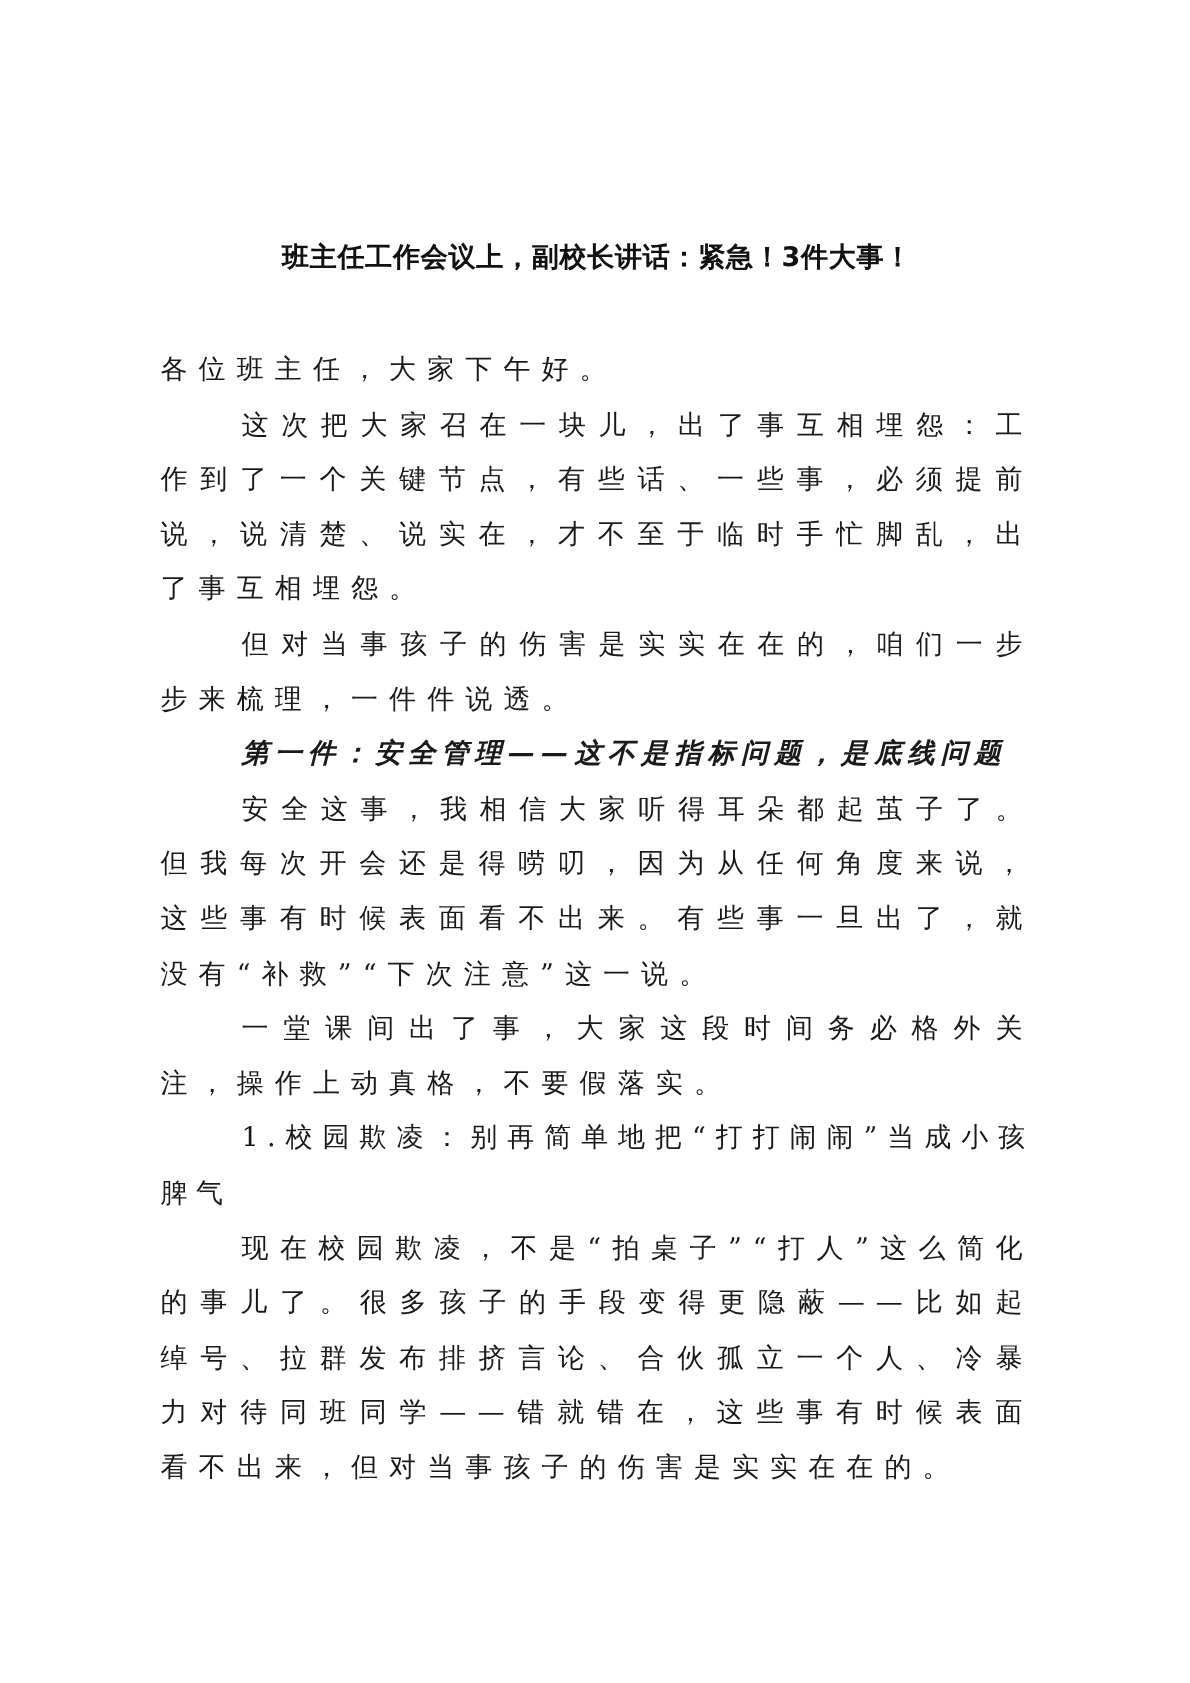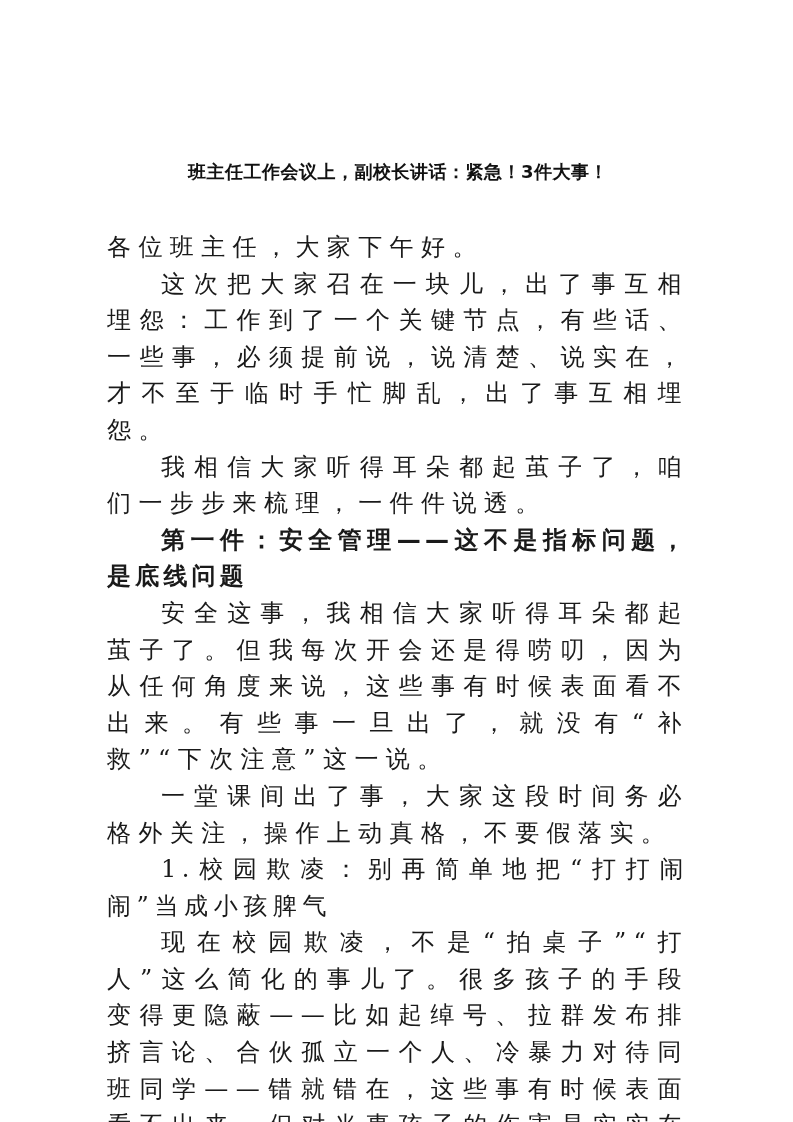--- a/index.html
+++ b/index.html
@@ -36,47 +36,48 @@
       color: #111;
     }
     .body-text {
       position: absolute;
       left: 0;
       top: 229px;
       width: 582px;
     }
     .para {
       margin: 0;
-      font-size: 24px;
+      font-size: 18px;
       line-height: 36.6px;
       letter-spacing: 7.4px;
       text-align: justify;
       word-break: break-all;
     }
     .para.indent {
       text-indent: 54px;
     }
     .para.heading {
       font-family: "DejaVu Sans", "Liberation Sans", sans-serif;
       font-weight: bold;
       letter-spacing: 4.2px;
+      font-style: italic;
     }
     .para.subheading {
       letter-spacing: 5.6px;
     }
   </style>
 </head>
 <body>
 
 <div class="page">
   <div class="title">班主任工作会议上，副校长讲话：紧急！3件大事！</div>
 
   <div class="body-text">
     <p class="para">各位班主任，大家下午好。</p>
     <p class="para indent">这次把大家召在一块儿，出了事互相埋怨：工作到了一个关键节点，有些话、一些事，必须提前说，说清楚、说实在，才不至于临时手忙脚乱，出了事互相埋怨。</p>
-    <p class="para indent">我相信大家听得耳朵都起茧子了，咱们一步步来梳理，一件件说透。</p>
+    <p class="para indent">但对当事孩子的伤害是实实在在的，咱们一步步来梳理，一件件说透。</p>
     <p class="para indent heading">第一件：安全管理——这不是指标问题，是底线问题</p>
     <p class="para indent">安全这事，我相信大家听得耳朵都起茧子了。但我每次开会还是得唠叨，因为从任何角度来说，这些事有时候表面看不出来。有些事一旦出了，就没有“补救”“下次注意”这一说。</p>
     <p class="para indent">一堂课间出了事，大家这段时间务必格外关注，操作上动真格，不要假落实。</p>
     <p class="para indent subheading">1.校园欺凌：别再简单地把“打打闹闹”当成小孩脾气</p>
     <p class="para indent">现在校园欺凌，不是“拍桌子”“打人”这么简化的事儿了。很多孩子的手段变得更隐蔽——比如起绰号、拉群发布排挤言论、合伙孤立一个人、冷暴力对待同班同学——错就错在，这些事有时候表面看不出来，但对当事孩子的伤害是实实在在的。</p>
   </div>
 </div>
 
 </body></html>

